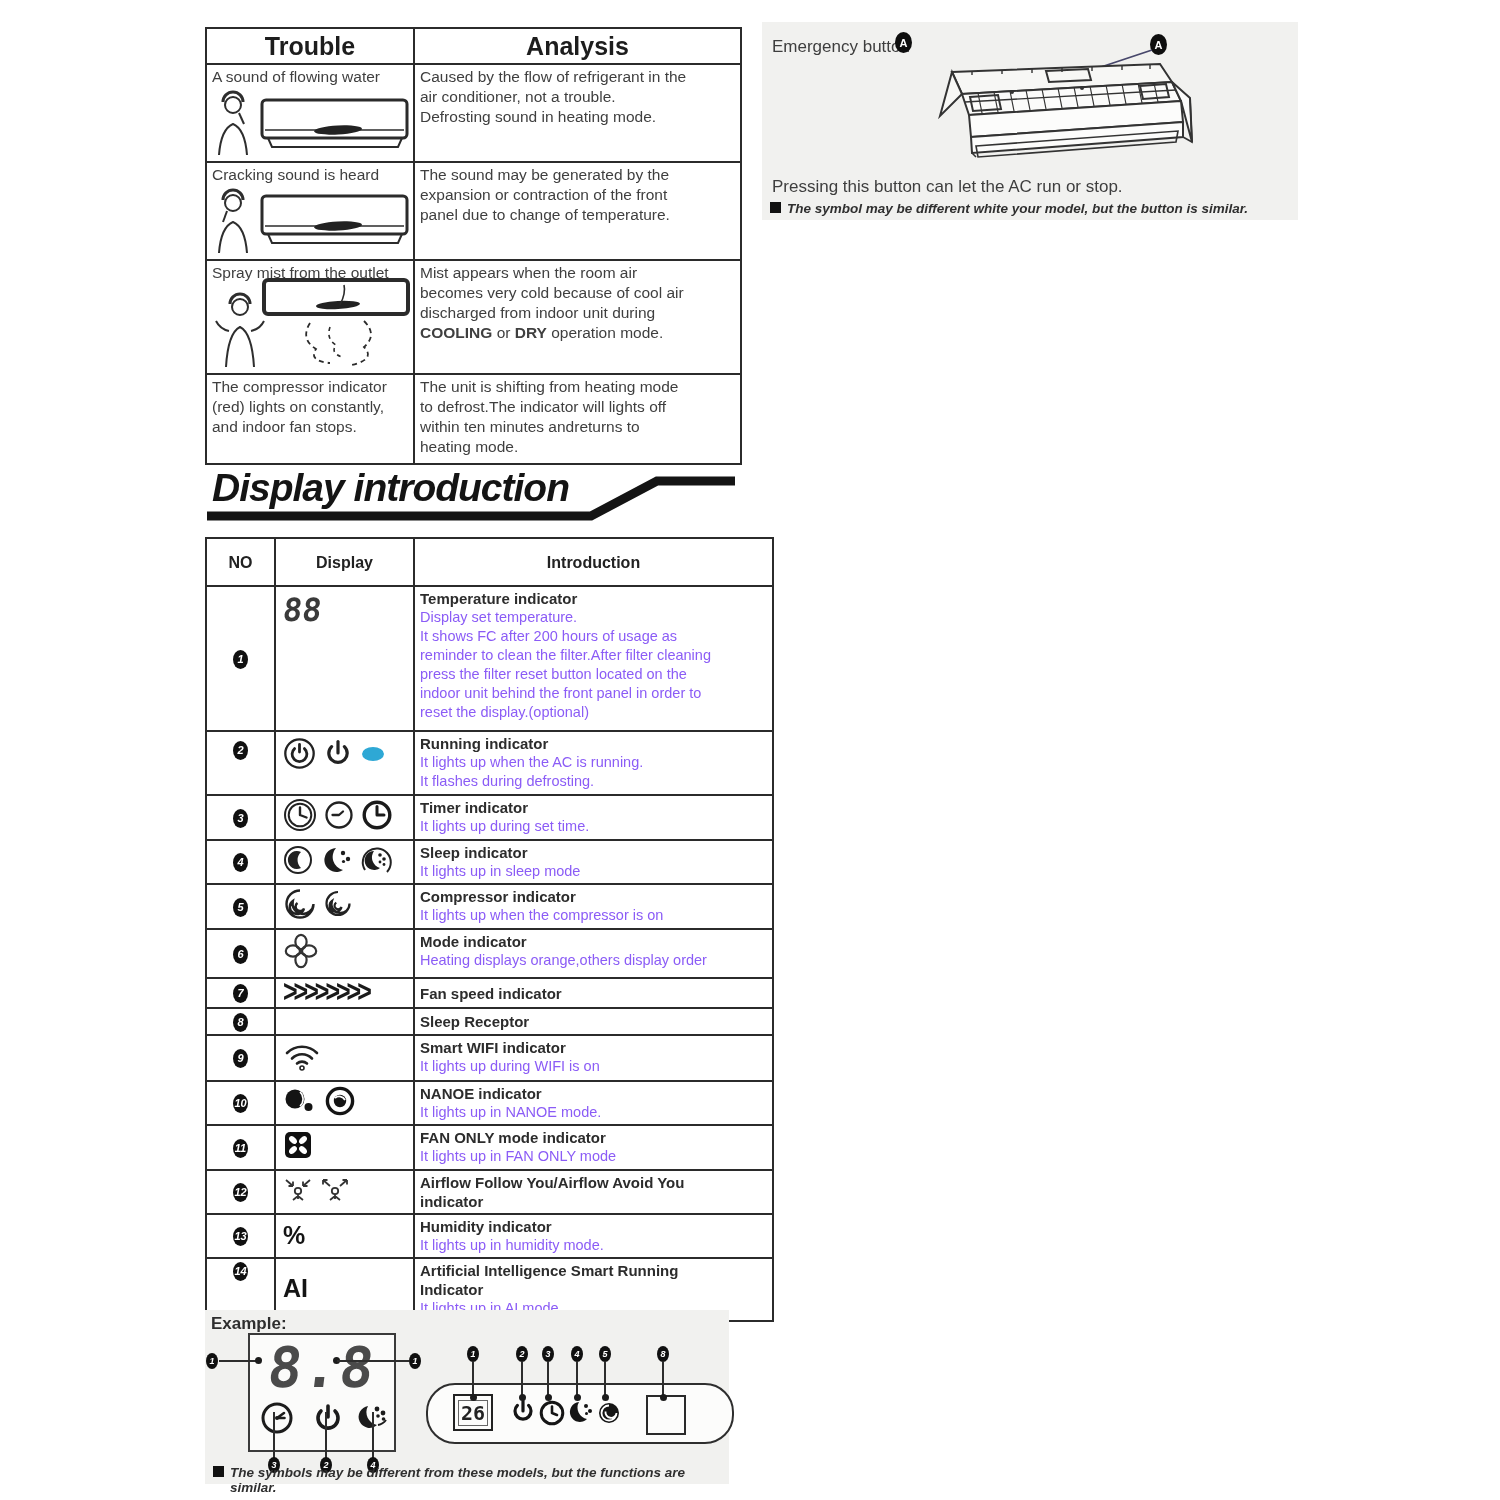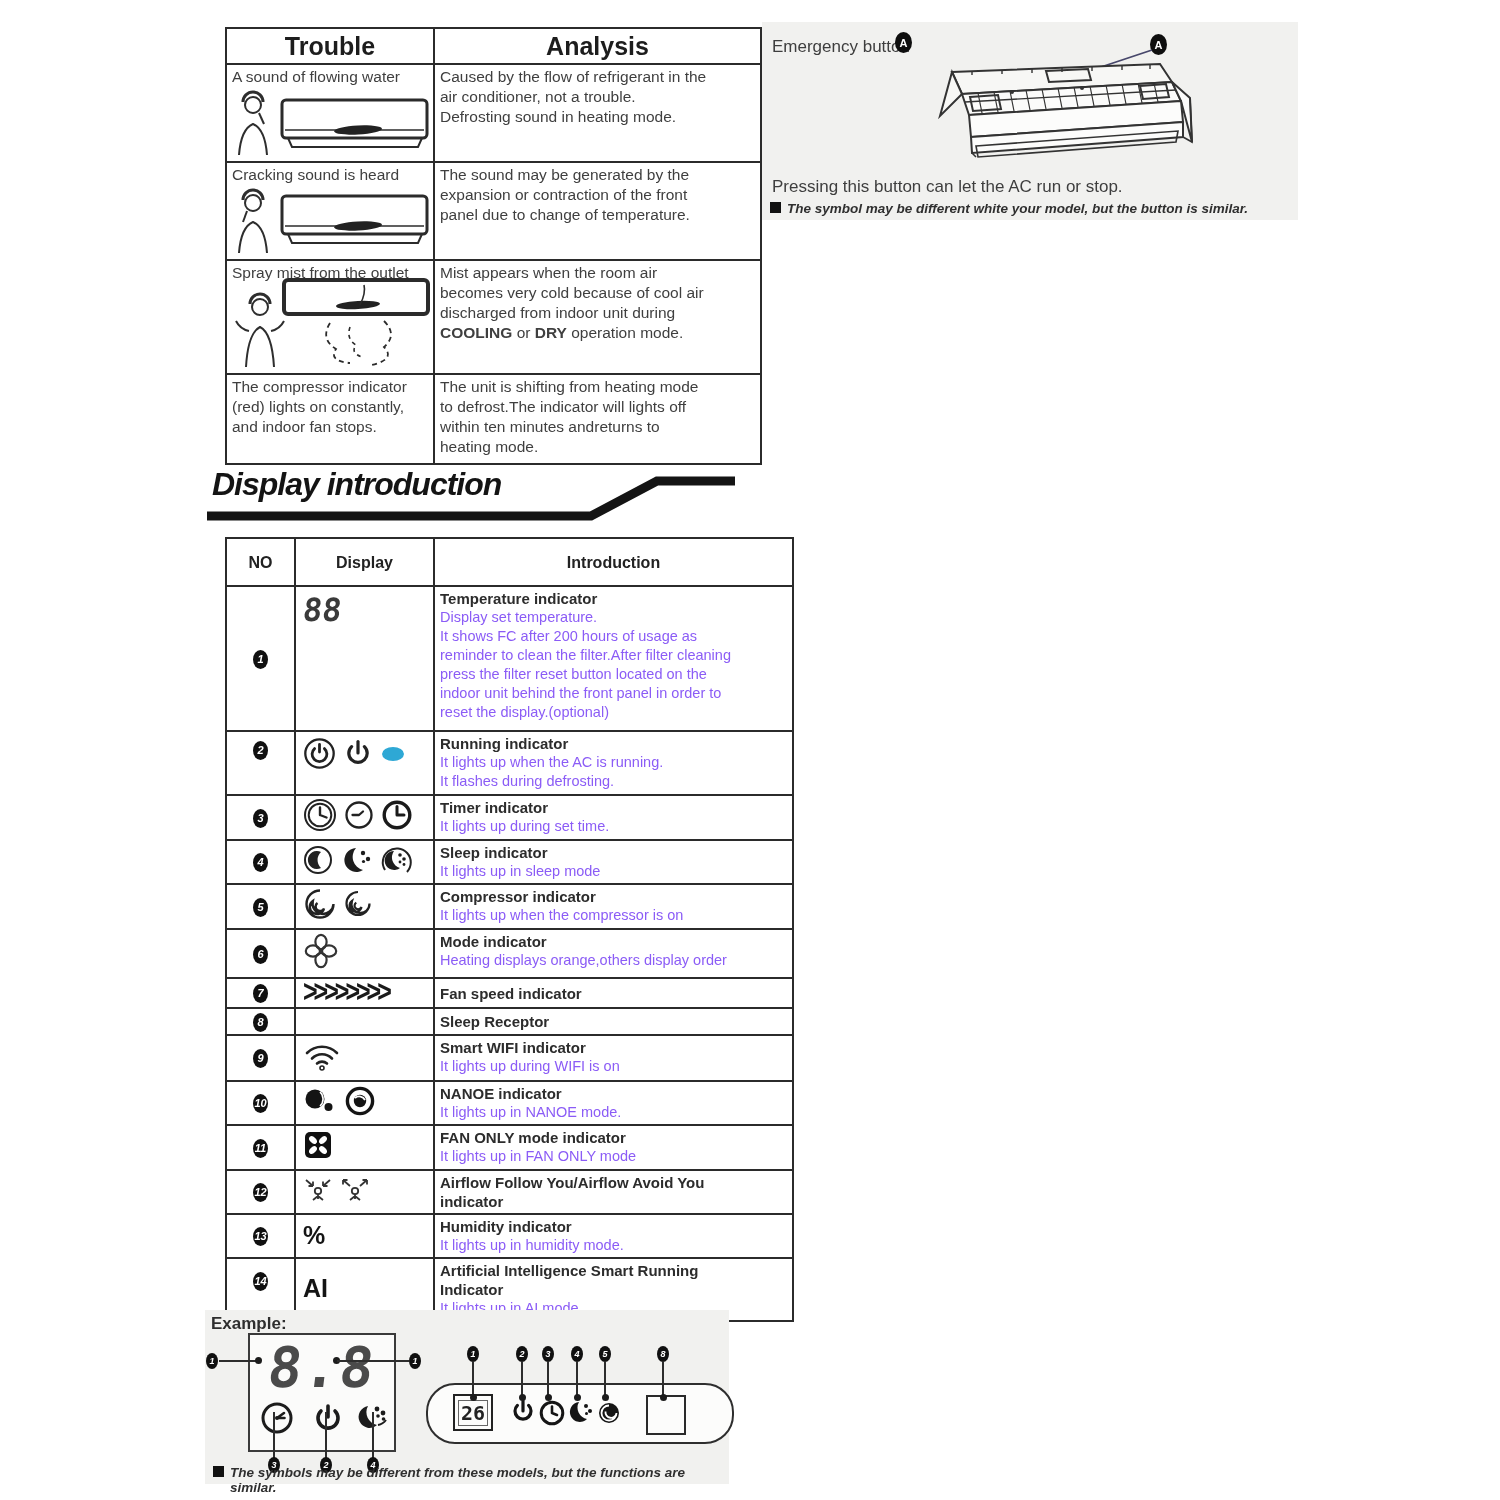--- a/index.html
+++ b/index.html
@@ -1,19 +1,19 @@
 <!DOCTYPE html>
 <html><head>
 <meta charset="utf-8">
 <style>
   html,body{margin:0;padding:0;background:#fff;}
   .page{position:relative;width:1500px;height:1500px;background:#ffffff;
         font-family:"Liberation Sans", sans-serif;color:#3c3c3c;overflow:hidden;}
   
-  table{border-collapse:collapse;table-layout:fixed;margin-left:20px;}
+  table{border-collapse:collapse;table-layout:fixed;}
   td,th{border:2.4px solid #2b2b2b;vertical-align:top;padding:2px 5px;overflow:hidden;}
   .pre{white-space:pre-line;}
   
   .trouble-table{position:absolute;left:205px;top:27px;width:531px;font-size:15.5px;line-height:20px;color:#3f3f3f;}
   .trouble-table th{font-size:25px;line-height:30px;color:#1d1d1d;text-align:center;vertical-align:middle;padding:0;}
   .illu{position:relative;height:72px;}
   .illu svg{position:absolute;}
   
   .display-table{position:absolute;left:205px;top:537px;width:531px;font-size:14.5px;line-height:19px;}
   .display-table th{font-size:16px;color:#222;text-align:center;vertical-align:middle;}
@@ -21,21 +21,21 @@
   .display-table td.disp{vertical-align:middle;padding-left:7px;}
   .icons{display:inline-flex;align-items:center;gap:7px;}
   .tt{font-weight:bold;color:#2c2c2c;font-size:15px;line-height:19px;white-space:pre-line;}
   .dd{color:#8b5cf6;white-space:pre-line;}
   .num{display:inline-flex;width:15px;height:19px;border-radius:50%;background:#101010;color:#fff;
        font-size:11px;font-weight:bold;font-style:italic;align-items:center;justify-content:center;}
   .seg{font-family:"DejaVu Sans Mono", monospace;font-weight:bold;color:#3a3a3a;transform:skewX(-7deg);display:inline-block;}
   .chev{font-weight:900;font-size:25px;letter-spacing:-4px;color:#1a1a1a;display:inline-block;transform:scaleY(1.25);white-space:nowrap;}
   .bigtxt{font-weight:bold;font-size:25px;color:#141414;line-height:1;}
   
-  .heading{position:absolute;left:212px;top:466px;font-size:32px;font-weight:bold;font-style:italic;color:#141414;letter-spacing:-1px;z-index:2;}
+  .heading{position:absolute;left:212px;top:466px;font-size:39px;font-weight:bold;font-style:italic;color:#141414;letter-spacing:-1px;z-index:2;}
   .swoosh{position:absolute;left:205px;top:468px;z-index:1;}
   
   .panel{position:absolute;background:#f1f1ef;}
   .emg-panel{left:762px;top:22px;width:536px;height:198px;}
   .ex-panel{left:205px;top:1310px;width:524px;height:174px;}
   .lbl{position:absolute;font-size:17px;color:#3e3e3e;}
   .notes{position:absolute;display:flex;align-items:flex-start;font-size:13.5px;font-weight:bold;font-style:italic;color:#2f2f2f;line-height:15px;}
   .sq{flex:0 0 auto;width:11px;height:11px;background:#111;margin:1px 6px 0 0;}
   .abadge{position:absolute;width:17px;height:21px;border-radius:50%;background:#0e0e0e;color:#fff;font-size:11px;font-weight:bold;
           display:flex;align-items:center;justify-content:center;}
@@ -427,21 +427,21 @@
     <tr style="height:40px">
       <td class="no"><span class="num">13</span></td>
       <td class="disp"><span class="bigtxt">%</span></td>
       <td>
             <div class="tt">Humidity indicator</div>
             <div class="dd">It lights up in humidity mode.</div>
           </td>
     </tr>
 
     <tr style="height:61px">
-      <td class="no" style="vertical-align:top;padding-top:12px"><span class="num">14</span></td>
+      <td class="no" style="vertical-align:top;padding-top:2px"><span class="num">14</span></td>
       <td class="disp" style="vertical-align:top;padding-top:17px"><span class="bigtxt">AI</span></td>
       <td>
             <div class="tt">Artificial Intelligence Smart Running
 Indicator</div>
             <div class="dd">It lights up in AI mode</div>
           </td>
     </tr>
   </tbody>
     </table>
 

